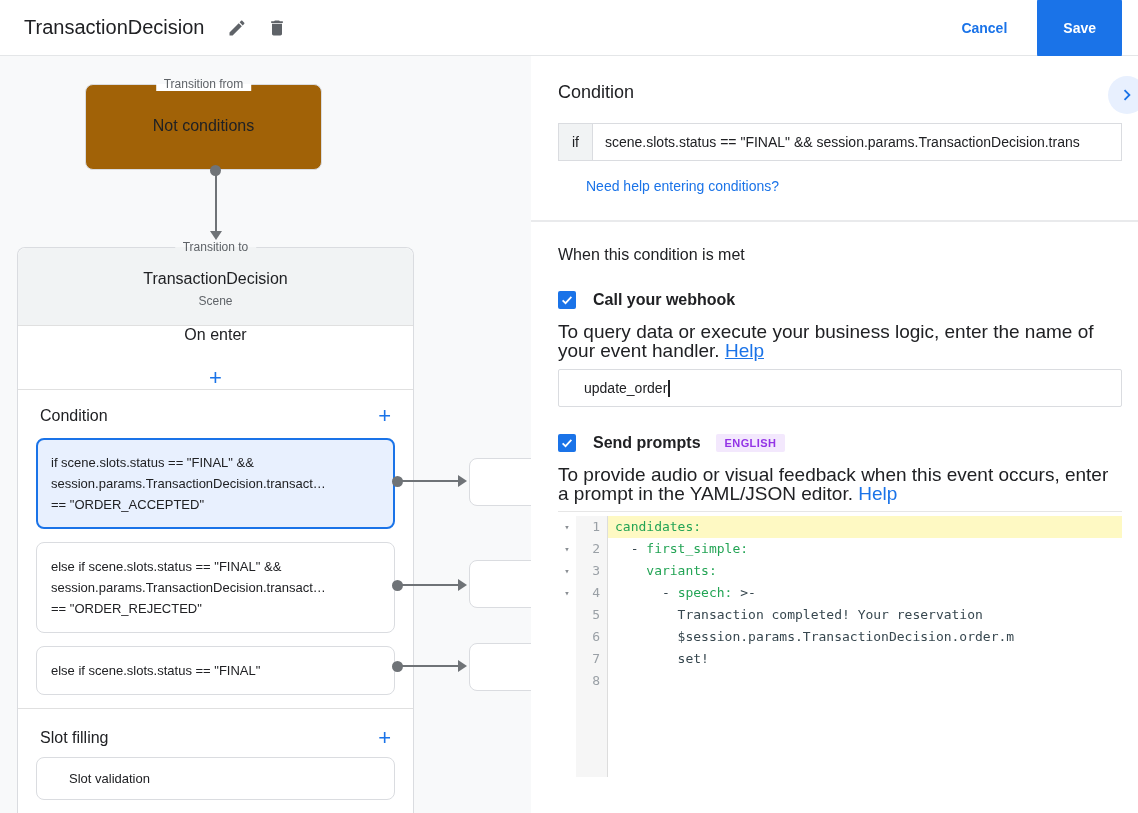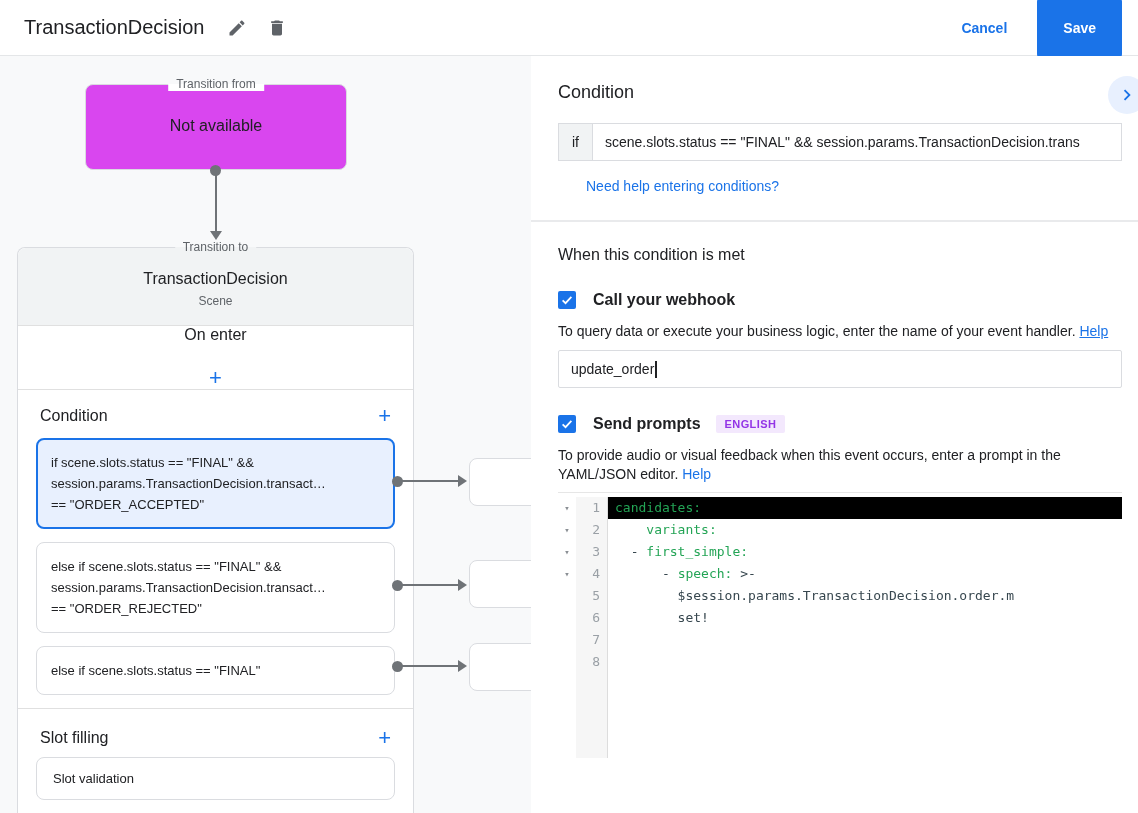--- a/index.html
+++ b/index.html
@@ -15,21 +15,21 @@
   .icon-btn { width:22px; height:22px; color:#5f6368; cursor:pointer; display:flex; align-items:center; justify-content:center; }
   .icon-btn svg { width:20px; height:20px; fill:#5f6368; }
   .topbar-actions { margin-left:auto; display:flex; align-items:center; gap:30px; }
   .cancel-link { color:#1a73e8; font-size:14px; font-weight:700; cursor:pointer; }
   .save-btn { background:#1a73e8; color:#fff; font-size:14px; font-weight:700; border:none;
               border-radius:4px; padding:22px 26px; cursor:pointer; }
 
   
   .diagram { position:absolute; top:56px; left:0; width:531px; height:757px; background:#f8f9fa; overflow:hidden; }
 
-  .tfrom-box { position:absolute; left:85px; top:28px; width:262px; height:86px; background:#d946ef;
+  .tfrom-box { position:absolute; left:85px; top:28px; width:237px; height:86px; background:#a16207;
                border:1px solid #dadce0; border-radius:8px; }
   .float-label { position:absolute; top:-8px; left:50%; transform:translateX(-50%); font-size:12px;
                  color:#5f6368; padding:0 8px; white-space:nowrap; }
   .lbl-from { background:linear-gradient(#f8f9fa 50%, #ffffff 50%); }
   .lbl-to { background:linear-gradient(#f8f9fa 50%, #f1f3f4 50%); }
   .tfrom-content { position:absolute; left:0; right:0; top:32px; text-align:center; font-size:16px; color:#202124; }
 
   .conn-dot { position:absolute; width:11px; height:11px; border-radius:50%; background:#6f7377; }
   .conn-vline { position:absolute; width:2px; background:#6f7377; }
   .conn-hline { position:absolute; height:2px; background:#6f7377; }
@@ -51,21 +51,21 @@
   .sec-label { font-size:16px; color:#202124; }
   .plus { color:#1a73e8; font-size:22px; font-weight:400; cursor:pointer; line-height:1; }
 
   .cond-head { height:46px; padding-top:6px; }
   .cond-card { margin:2px 18px 13px 18px; background:#fff; border:1px solid #dadce0; border-radius:8px;
                padding:13px 14px; font-size:13px; line-height:21px; color:#202124; cursor:pointer; }
   .cond-card.selected { background:#e8f0fe; border:2px solid #1a73e8; padding:12px 13px; }
   .cond-divider { border-bottom:1px solid #e0e0e0; margin-top:10px; }
   .slot-head { height:48px; padding-top:10px; }
   .slot-card { margin:0 18px 12px 18px; background:#fff; border:1px solid #dadce0; border-radius:8px;
-               padding:13px 16px; font-size:13px; color:#202124; cursor:pointer; }
+               padding:13px 32px; font-size:13px; color:#202124; cursor:pointer; }
 
   
   .panel { position:absolute; top:56px; left:531px; width:607px; height:757px; background:#fff;
            padding:26px 16px 0 27px; }
   .panel-heading { font-size:18px; color:#202124; font-weight:400; }
   .chevron-btn { position:absolute; top:20px; right:-8px; width:38px; height:38px; border-radius:50%;
                  background:#e8f0fe; display:flex; align-items:center; justify-content:center; cursor:pointer; }
   .chevron-btn svg { width:22px; height:22px; fill:#1a73e8; }
 
   .if-row { display:flex; margin-top:20px; height:38px; border:1px solid #dadce0; background:#fff; }
@@ -78,41 +78,41 @@
   .section-divider { border-bottom:2px solid #e9eaec; margin:26px -16px 0 -27px; }
 
   .h-when { margin-top:24px; font-size:16px; font-weight:400; color:#202124; }
   .chk-row { display:flex; align-items:center; margin-top:27px; }
   .checkbox { width:18px; height:18px; border-radius:2px; background:#1a73e8; display:flex;
               align-items:center; justify-content:center; cursor:pointer; flex:none; }
   .checkbox svg { width:14px; height:14px; }
   .chk-label { margin-left:17px; font-size:16px; font-weight:700; color:#202124; }
   .badge { margin-left:15px; background:#f3e8fd; color:#9334e6; font-size:11px; font-weight:700;
            letter-spacing:.4px; padding:3px 9px; border-radius:2px; }
-  .helper { margin-top:13px; font-size:14px; color:#202124; line-height:19px; max-width:572px; }
+  .helper { margin-top:13px; font-size:19px; color:#202124; line-height:19px; max-width:572px; }
   .help-link { color:#1a73e8; cursor:pointer; }
   .help-link.u { text-decoration:underline; }
 
   .text-input { margin-top:9px; height:38px; border:1px solid #dadce0; border-radius:2px; display:flex;
-                align-items:center; padding:0 12px; font-size:14px; color:#202124; background:#fff; cursor:text; }
+                align-items:center; padding:0 25px; font-size:14px; color:#202124; background:#fff; cursor:text; }
   .caret { display:inline-block; width:1.5px; height:17px; background:#202124; margin-left:1px; }
 
   .tabs { display:flex; margin-top:21px; }
   .tab { width:120px; height:36px; display:flex; align-items:center; justify-content:center;
          font-size:14px; font-weight:700; color:#5f6368; cursor:pointer; }
   .tab.selected { background:#e8f0fe; color:#1a73e8; }
 
   .editor { margin-top:8px; height:266px; display:flex; border-top:1px solid #e6e6e6; font-family:"DejaVu Sans Mono","Liberation Mono",monospace; font-size:13px; overflow:hidden; }
   .gutter { width:50px; flex:none; display:flex; flex-direction:column; padding-top:4px; }
   .gutter-row { height:22px; line-height:22px; display:flex; }
   .fold { width:18px; text-align:center; color:#8a8f94; font-size:9px; cursor:pointer; background:#fff; }
   .lnum { flex:1; text-align:right; padding-right:7px; color:#9aa0a6; background:#f6f6f6; border-right:1px solid #ddd; font-size:13px; }
   .code { flex:1; padding-top:4px; overflow:hidden; background:#fff; }
   .code-line { height:22px; line-height:22px; white-space:pre; padding-left:7px; }
-  .code-line.hl { background:#000000; }
+  .code-line.hl { background:#fef9c3; }
   .tok-key { color:#23a455; }
   .tok-punct { color:#37474f; }
   .tok-plain { color:#37474f; }
 </style>
 </head>
 <body>
 
 <div class="app">
 
   <div class="topbar">
@@ -132,21 +132,21 @@
     <div class="topbar-actions">
       <div class="cancel-link">Cancel</div>
       <button class="save-btn">Save</button>
     </div>
   </div>
 
   <div class="diagram">
 
     <div class="tfrom-box">
       <div class="float-label lbl-from">Transition from</div>
-      <div class="tfrom-content">Not available</div>
+      <div class="tfrom-content">Not conditions</div>
     </div>
 
     <div class="conn-dot" style="left:210px; top:109px;"></div>
     <div class="conn-vline" style="left:214.5px; top:117px; height:58px;"></div>
     <div class="arrow-down" style="left:209.5px; top:175px;"></div>
 
     <div class="scene-card">
       <div class="float-label lbl-to">Transition to</div>
       <div class="scene-head">
         <div class="scene-title">TransactionDecision</div>
@@ -290,23 +290,24 @@
             <span class="fold"></span>
             <span class="lnum">8</span>
           </div>
           <div class="gutter-row" style="flex: 1 1 0%;">
             <span class="fold"></span>
             <span class="lnum"></span>
           </div>
         </div>
       <div class="code">
           <div class="code-line hl"><span class="tok-key">candidates:</span></div>
+          <div class="code-line"><span class="tok-plain">  </span><span class="tok-punct">- </span><span class="tok-key">first_simple:</span></div>
           <div class="code-line"><span class="tok-plain">    </span><span class="tok-key">variants:</span></div>
-          <div class="code-line"><span class="tok-plain">  </span><span class="tok-punct">- </span><span class="tok-key">first_simple:</span></div>
           <div class="code-line"><span class="tok-plain">      </span><span class="tok-punct">- </span><span class="tok-key">speech:</span><span class="tok-punct"> &gt;-</span></div>
+          <div class="code-line"><span class="tok-plain">        Transaction completed! Your reservation</span></div>
           <div class="code-line"><span class="tok-plain">        $session.params.TransactionDecision.order.m</span></div>
           <div class="code-line"><span class="tok-plain">        set!</span></div>
           <div class="code-line">&nbsp;</div>
         </div>
     </div>
   </div>
 
 </div>
 
 </body></html>

